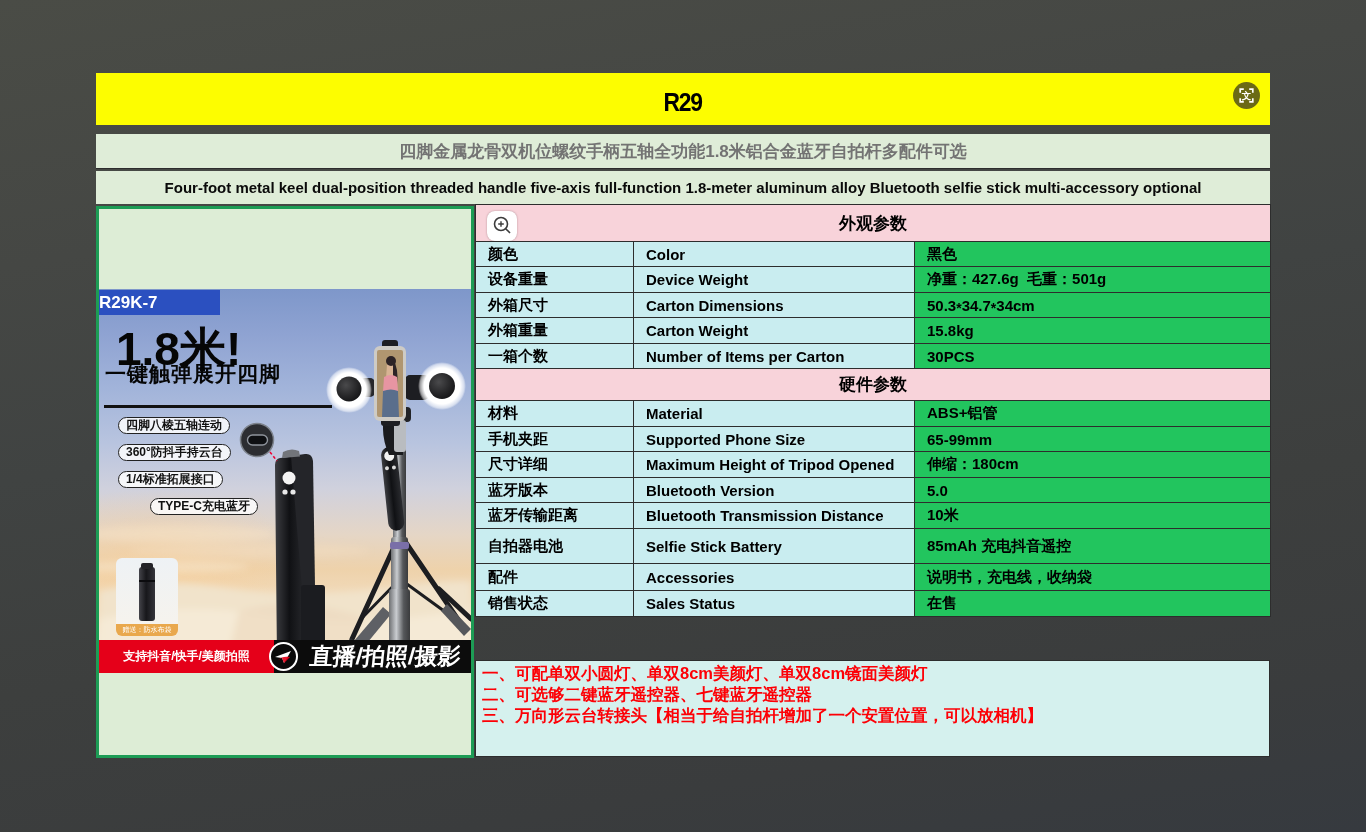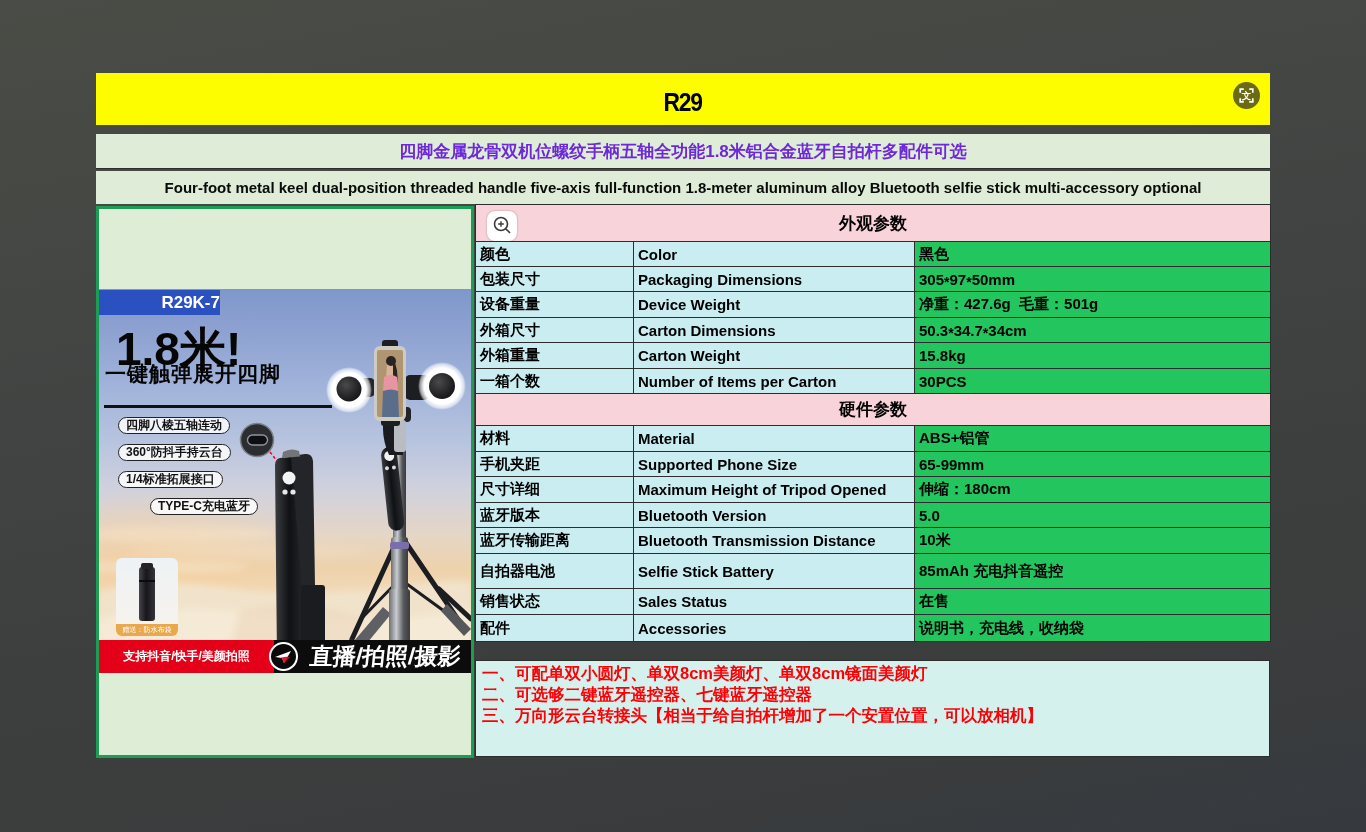--- a/index.html
+++ b/index.html
@@ -10,33 +10,33 @@
   position:relative; overflow:hidden;
 }
 .yellow {
   position:absolute; left:96px; top:73px; width:1174px; height:52px;
   background:#fdfd00; text-align:center;
 }
 .yellow .t { font-size:26px; font-weight:bold; color:#000; line-height:58px; letter-spacing:-1.5px; display:inline-block; transform:scaleX(0.88); }
 .transbtn { position:absolute; right:10px; top:9px; width:27px; height:27px; border-radius:50%; background:#6b6a15; }
 .bar1 {
   position:absolute; left:96px; top:134px; width:1174px; height:35px;
-  background:#dfedd8; text-align:center; font-size:17px; font-weight:bold; color:#6d28d9;
+  background:#dfedd8; text-align:center; font-size:17px; font-weight:bold; color:#737373;
   line-height:35px; border-bottom:1px solid #2d2d2d;
 }
 .bar2 {
   position:absolute; left:96px; top:171px; width:1174px; height:33px;
   background:#dfedd8; text-align:center; font-size:15px; font-weight:bold; color:#0a0a0a;
   line-height:33px;
 }
 
 .tbl { position:absolute; left:475px; top:204px; width:795px; border-collapse:collapse; table-layout:fixed; }
 .tbl td {
   border:1px solid #2d2d2d; font-size:15px; font-weight:bold; color:#000;
-  padding:0 0 0 4px; vertical-align:middle; overflow:hidden; white-space:nowrap;
+  padding:0 0 0 12px; vertical-align:middle; overflow:hidden; white-space:nowrap;
 }
 .tbl td.c1 { background:#c9edf0; }
 .tbl td.c2 { background:#c9edf0; }
 .tbl td.c3 { background:#22c55e; }
 .tbl td.hdr { background:#f8d3da; text-align:center; font-size:17px; padding:4px; position:relative; }
 .mag { position:absolute; left:11px; top:6px; width:30px; height:30px; background:#fff; border-radius:8px; box-shadow:0 0 2px rgba(120,90,95,.6); }
 .notes {
   position:absolute; left:475px; top:660px; width:795px; height:97px;
   background:#d5f1ee; border:1px solid #2d2d2d;
   color:#fd0006; font-size:16.5px; font-weight:bold; line-height:21px; padding:2px 0 0 6px;
@@ -45,21 +45,21 @@
 
 .panel {
   position:absolute; left:96px; top:206px; width:378px; height:552px;
   background:#ddedd6; border:3px solid #1d9c55;
 }
 .photo {
   position:absolute; left:99px; top:289px; width:372px; height:384px;
   background:linear-gradient(180deg,#7e97ca 0%, #8fa3d2 12%, #a2b4da 26%, #b8c4df 40%, #d0d1dd 52%, #e5d6c6 64%, #eed2ab 73%, #f2dcbd 81%, #f4e7d3 92%, #efe0ca 100%);
   overflow:hidden;
 }
-.badge { position:absolute; left:0; top:1px; width:121px; height:25px; background:#2b50c0; color:#fff; font-size:17px; font-weight:bold; text-align:right; line-height:25px; }
+.badge { position:absolute; left:0; top:1px; width:121px; height:25px; background:#2b50c0; color:#fff; font-size:17px; font-weight:bold; text-align:left; line-height:25px; }
 .big18 { position:absolute; left:17px; top:30px; font-size:46px; font-weight:bold; color:#060606; letter-spacing:0px; }
 .sub18 { position:absolute; left:6px; top:71px; font-size:21px; font-weight:bold; color:#060606; letter-spacing:1px; }
 .undl { position:absolute; left:5px; top:116px; width:228px; height:3px; background:#111; }
 .pill { position:absolute; left:19px; height:17px; line-height:15px; background:rgba(255,255,255,.82); border:1px solid #222; border-radius:9px; font-size:12px; font-weight:bold; color:#111; padding:0 7px; white-space:nowrap; }
 .inset { position:absolute; left:17px; top:269px; width:62px; height:78px; background:linear-gradient(180deg,#eef2f5,#f7f3ec); border-radius:6px; overflow:hidden; }
 .inset .cap { position:absolute; left:0; bottom:0; width:62px; height:12px; background:#e9a84d; color:#fff; font-size:7px; line-height:12px; text-align:center; white-space:nowrap; }
 .barred { position:absolute; left:0; top:351px; width:175px; height:33px; background:#e50019; color:#fff; font-size:12px; font-weight:bold; line-height:33px; text-align:center; white-space:nowrap; }
 .barblack { position:absolute; left:175px; top:351px; width:197px; height:33px; background:#0c0c0c; color:#fff; font-size:23px; font-weight:bold; line-height:33px; text-align:center; white-space:nowrap; }
 </style>
 </head>
@@ -94,25 +94,20 @@
               <path d="M18.7 17.7 L23 22" stroke="#3c3c3c" stroke-width="1.6"></path>
               <path d="M14 10.2 V15.8 M11.2 13 H16.8" stroke="#3c3c3c" stroke-width="1.4"></path>
             </svg></div>
   </td>
       </tr>
   <tr style="height:25px;">
         <td class="c1">颜色</td>
         <td class="c2">Color</td>
         <td class="c3">黑色</td>
       </tr>
-  <tr style="height:25px;">
-        <td class="c1">包装尺寸</td>
-        <td class="c2">Packaging Dimensions</td>
-        <td class="c3">305<span class="st">*</span>97<span class="st">*</span>50mm</td>
-      </tr>
   <tr style="height:26px;">
         <td class="c1">设备重量</td>
         <td class="c2">Device Weight</td>
         <td class="c3">净重：427.6g&nbsp; 毛重：501g</td>
       </tr>
   <tr style="height:25px;">
         <td class="c1">外箱尺寸</td>
         <td class="c2">Carton Dimensions</td>
         <td class="c3">50.3<span class="st">*</span>34.7<span class="st">*</span>34cm</td>
       </tr>
@@ -152,29 +147,29 @@
   <tr style="height:26px;">
         <td class="c1">蓝牙传输距离</td>
         <td class="c2">Bluetooth Transmission Distance</td>
         <td class="c3">10米</td>
       </tr>
   <tr style="height:35px;">
         <td class="c1">自拍器电池</td>
         <td class="c2">Selfie Stick Battery</td>
         <td class="c3">85mAh 充电抖音遥控</td>
       </tr>
-  <tr style="height:26px;">
-        <td class="c1">销售状态</td>
-        <td class="c2">Sales Status</td>
-        <td class="c3">在售</td>
-      </tr>
   <tr style="height:27px;">
         <td class="c1">配件</td>
         <td class="c2">Accessories</td>
         <td class="c3">说明书，充电线，收纳袋</td>
+      </tr>
+  <tr style="height:26px;">
+        <td class="c1">销售状态</td>
+        <td class="c2">Sales Status</td>
+        <td class="c3">在售</td>
       </tr>
 </tbody>
   </table>
 <div class="notes">一、可配单双小圆灯、单双8cm美颜灯、单双8cm镜面美颜灯<br>二、可选够二键蓝牙遥控器、七键蓝牙遥控器<br>三、万向形云台转接头【相当于给自拍杆增加了一个安置位置，可以放相机】</div>
 
 <div class="panel"></div>
 <div class="photo">
   <svg id="art" width="372" height="384" viewBox="0 0 372 384" style="position:absolute;left:0;top:0;">
     <defs>
       <filter id="soft" x="-20%" y="-20%" width="140%" height="140%">

